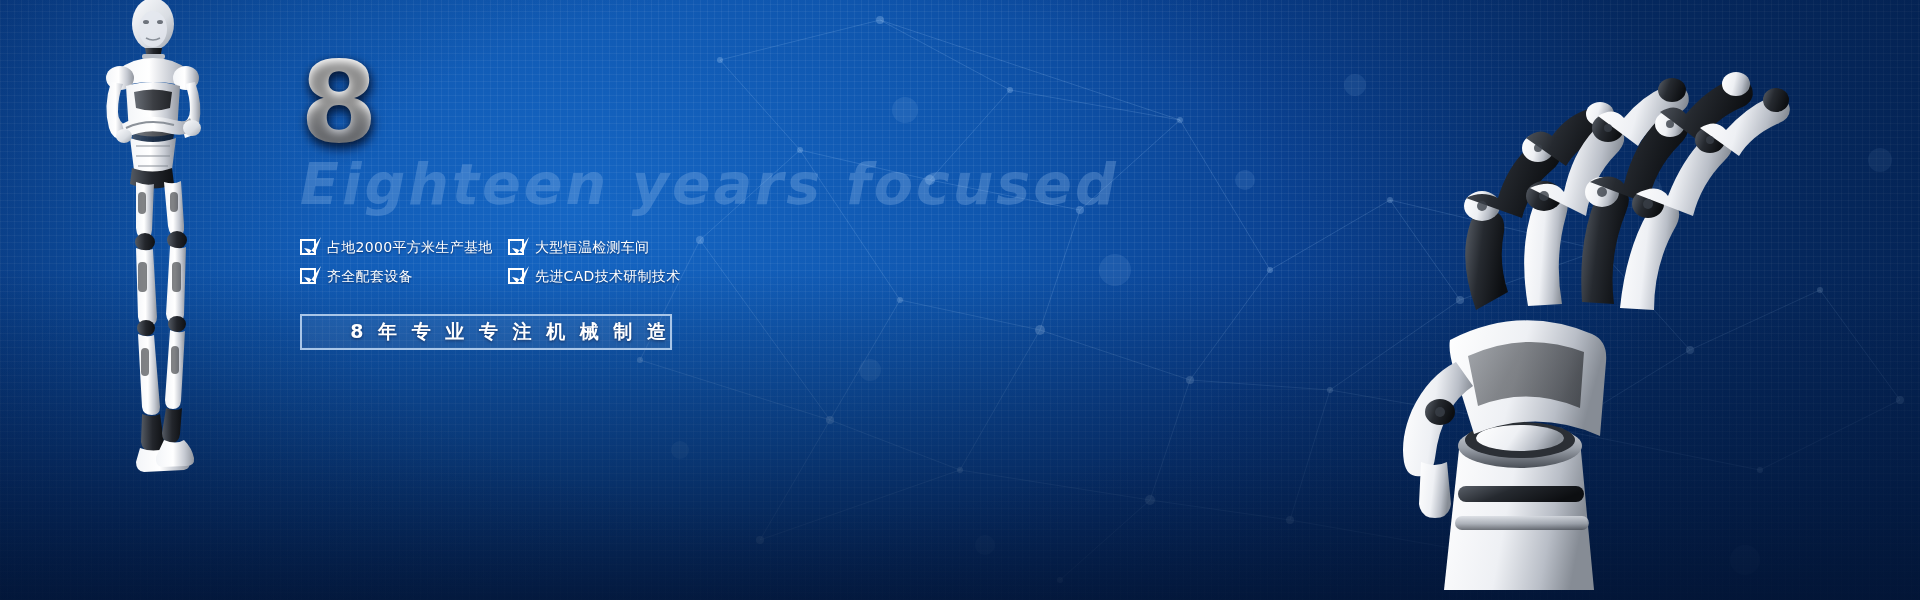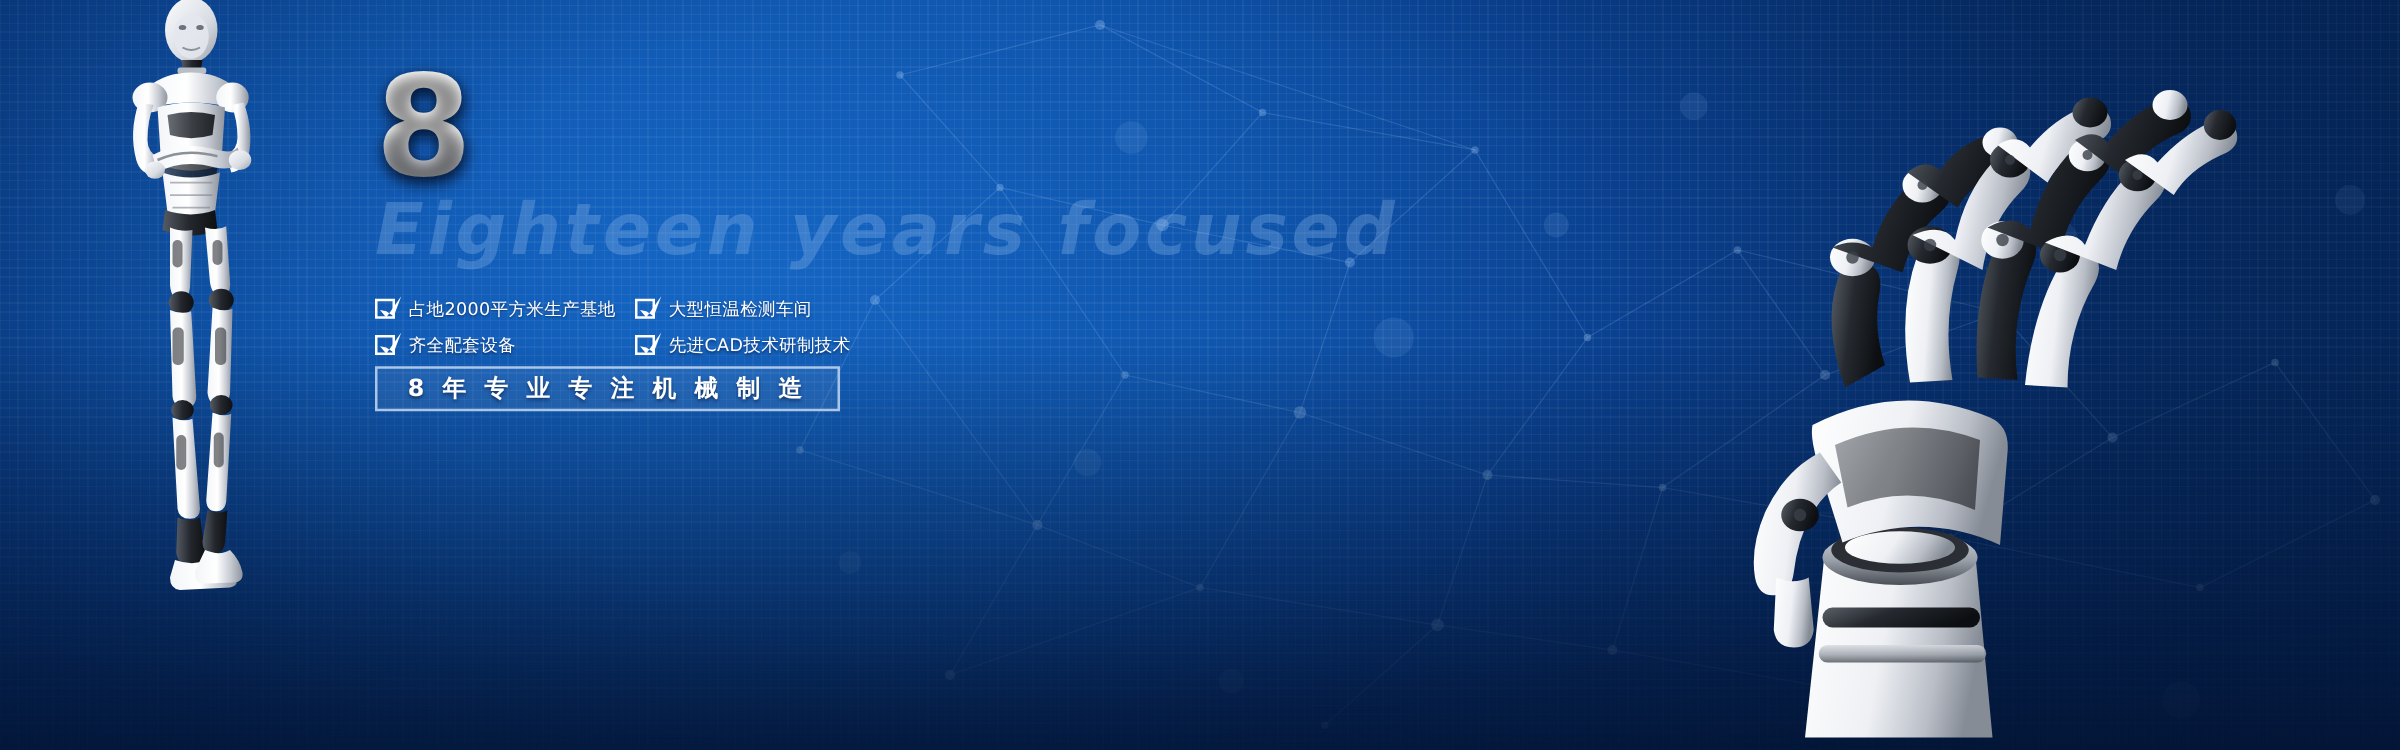--- a/index.html
+++ b/index.html
@@ -86,25 +86,25 @@
     position:relative;
     box-sizing:border-box;
   }
   .chk-box svg{position:absolute;left:-2px;top:-6px;}
   .chk-label{
     font-size:14px;color:#ffffff;white-space:nowrap;letter-spacing:.3px;
     text-shadow:0 1px 2px rgba(0,10,40,.5);
   }
 
   .slogan{
-    margin-top:7px;
+    margin-top:28px;
     width:368px;height:32px;
     border:2px solid #a9c6e8;
     background:rgba(255,255,255,.07);
-    display:flex;align-items:center;justify-content:center;
+    display:flex;align-items:center;justify-content:flex-end;
   }
   .slogan span{
     font-size:19px;font-weight:bold;color:#ffffff;letter-spacing:4px;
     text-shadow:0 1px 3px rgba(0,10,40,.55);
   }
 
   
   .robot-left{position:absolute;left:78px;top:-4px;width:190px;height:486px;}
   .robot-right{position:absolute;left:1290px;top:10px;width:600px;height:590px;}
 </style>

